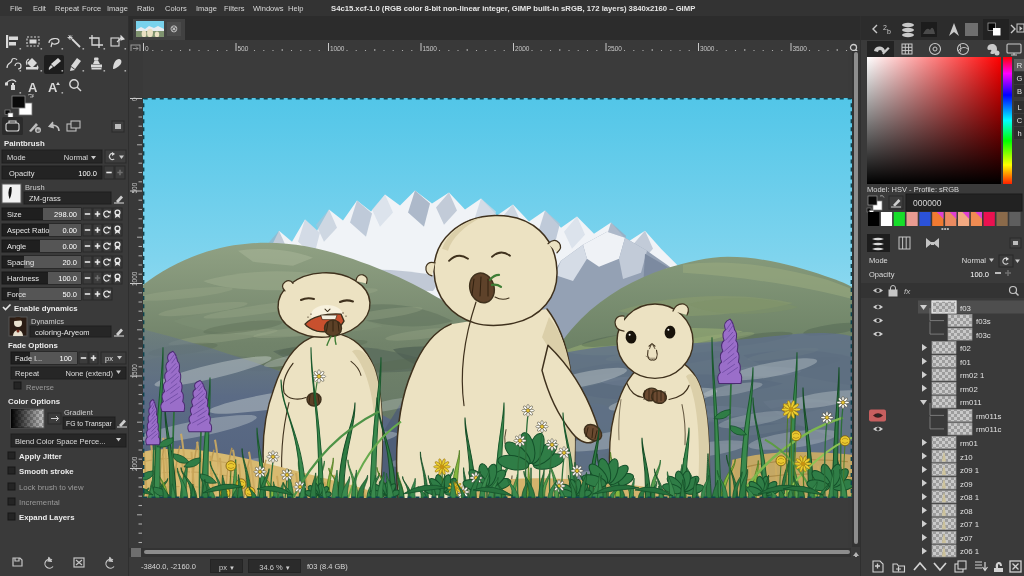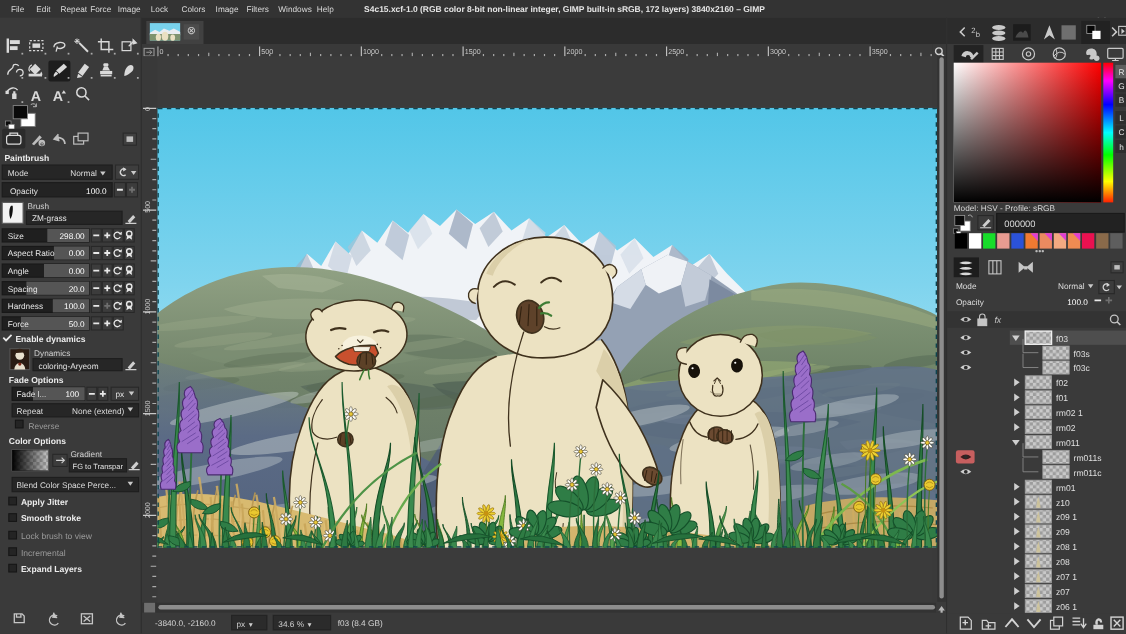--- a/index.html
+++ b/index.html
@@ -17,36 +17,36 @@
 #rulertop { left:143px; top:40px; width:705px; height:11px; }
 #rulerleft { left:128px; top:51px; width:15px; height:497px; }
 #zoomloupe { left:848px; top:40px; width:12px; height:11px; background:#393939; }
 #pasteboard { left:143px; top:51px; width:705px; height:497px; background:#3b3b3b; }
 #canvas { left:143px; top:98px; width:709px; height:400px; }
 #vscroll { left:852px; top:51px; width:8px; height:497px; background:#333333; }
 #vthumb { position:absolute; left:2px; top:1px; width:4px; height:492px; background:#8d8d8d; border-radius:2px; }
 #hscroll { left:128px; top:548px; width:732px; height:9px; background:#333333; }
 #hthumb { position:absolute; left:16px; top:2px; width:706px; height:4px; background:#8d8d8d; border-radius:2px; }
 #hsq { position:absolute; left:3px; top:0px; width:10px; height:9px; background:#6e6e6e; }
-#statusbar { left:128px; top:557px; width:732px; height:19px; background:#3a3a3a; font-size:7.5px; color:#cfcfcf; }
+#statusbar { left:128px; top:557px; width:732px; height:19px; background:#3a3a3a; font-size:7.5px; color:#cfcfcf;text-align:center; }
 #statusbar .fld { position:absolute; top:2px; height:14px; background:#2b2b2b; border:1px solid #242424; padding:3px 3px 0 4px; }
 .lbl { color:#d6d6d6; font-size:7.5px; position:absolute; }
 #toolbox { left:0; top:0; width:128px; height:576px; background:#3a3a3a; }
 #tooldivider { left:128px; top:16px; width:0px; height:560px; border-left:1px solid #2f2f2f; }
 #rightdock { left:860px; top:0; width:164px; height:576px; background:#3a3a3a; border-left:1px solid #2f2f2f; }
 </style></head>
 <body>
 <div id="stage">
   <div class="abs" id="menubar">
       <span class="mi" style="left:10px">File</span>
       <span class="mi" style="left:33px">Edit</span>
       <span class="mi" style="left:55px">Repeat</span>
       <span class="mi" style="left:82px">Force</span>
       <span class="mi" style="left:107px">Image</span>
-      <span class="mi" style="left:137px">Lock</span>
+      <span class="mi" style="left:137px">Ratio</span>
       <span class="mi" style="left:165px">Colors</span>
       <span class="mi" style="left:196px">Image</span>
       <span class="mi" style="left:224px">Filters</span>
       <span class="mi" style="left:253px">Windows</span>
       <span class="mi" style="left:288px">Help</span>
       <span class="title">S4c15.xcf-1.0 (RGB color 8-bit non-linear integer, GIMP built-in sRGB, 172 layers) 3840x2160 – GIMP</span>
     </div>
   <div class="abs" id="tabstrip">
     <div id="imgtab">
       <svg width="28" height="16" style="position:absolute;left:3px;top:2px" viewBox="0 0 28 16">

